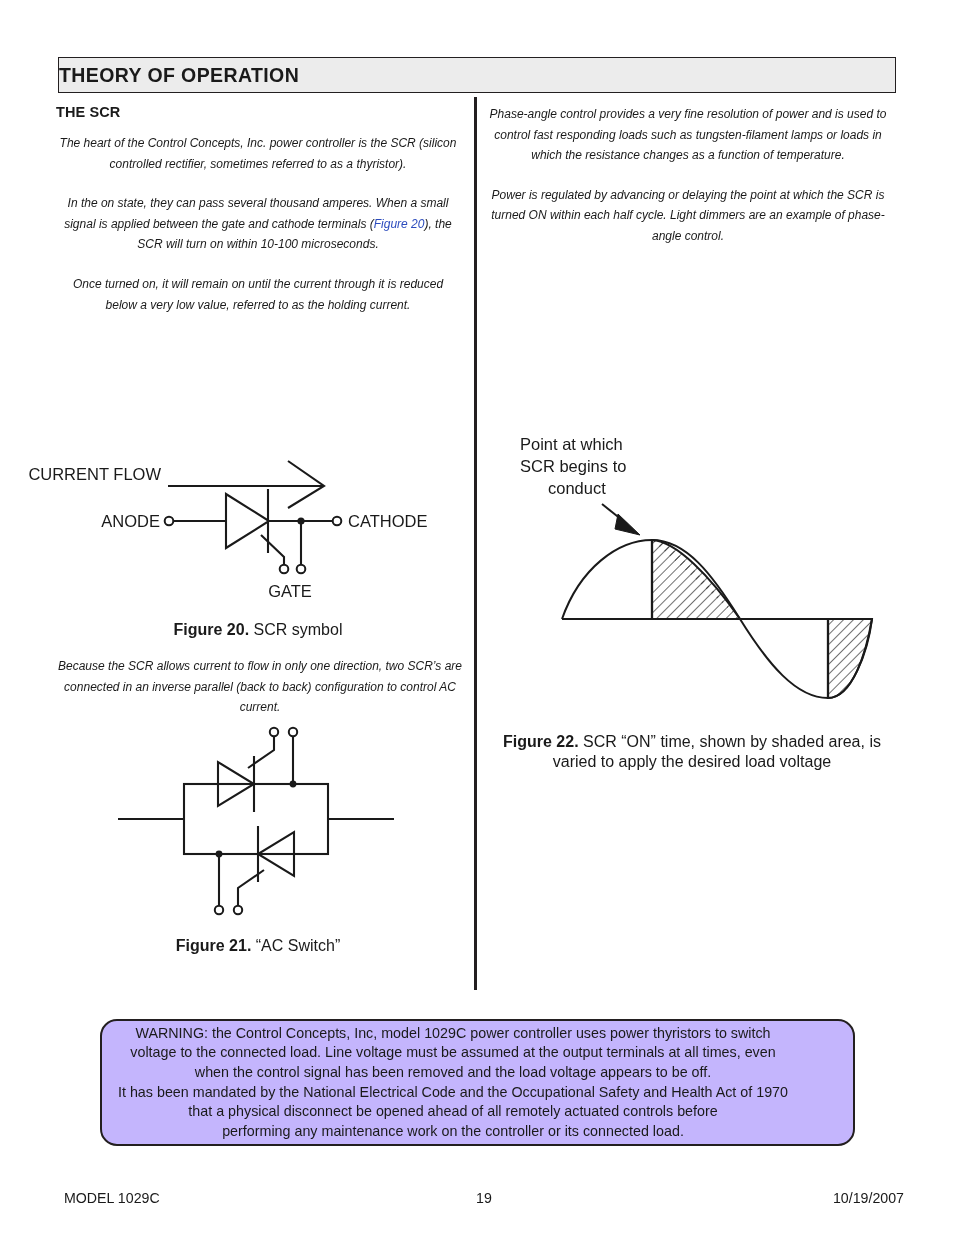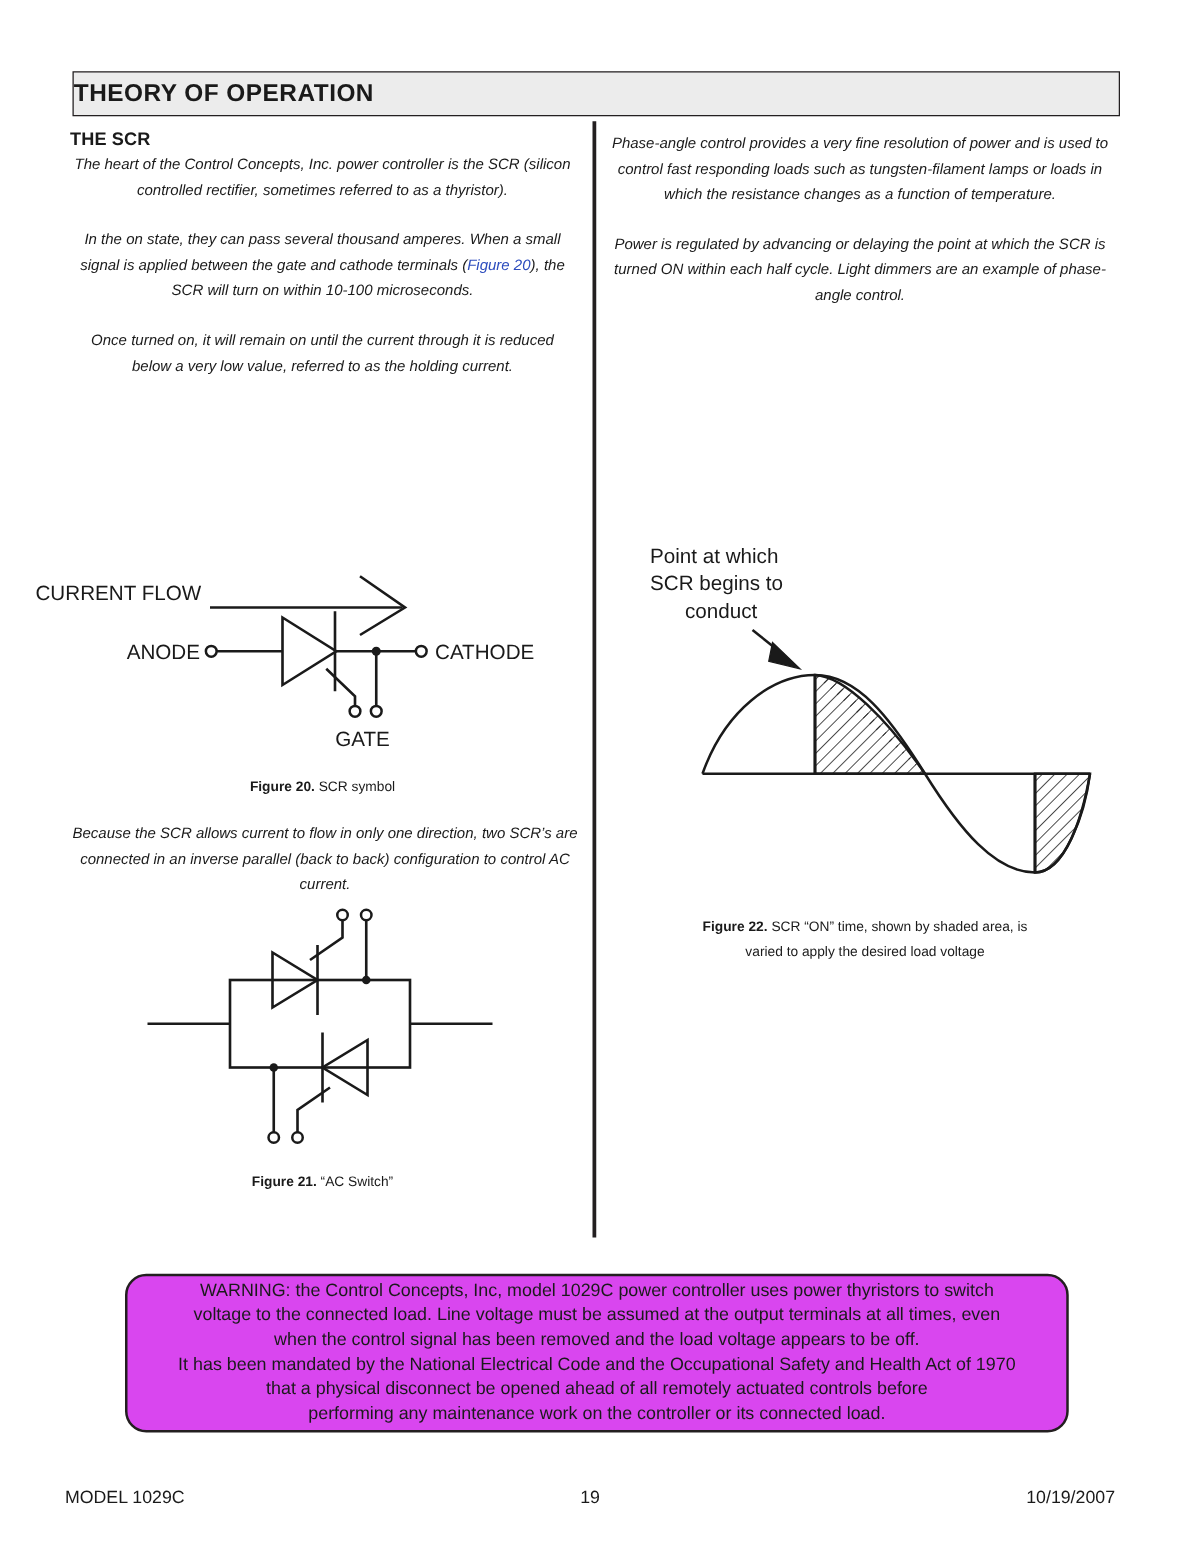--- a/index.html
+++ b/index.html
@@ -45,36 +45,36 @@
     position: absolute;
     top: 104px;
     width: 404px;
   }
   #left-column  { left: 56px; }
   #right-column { left: 486px; }
 
   .sec-head {
     font-size: 14.5px;
     font-weight: bold;
-    margin: 0 0 1px 0;
+    margin: 0 0 13px 0;
     letter-spacing: 0.1px;
   }
   p.body-text {
     font-size: 12px;
     line-height: 20.6px;
     margin: 0 0 19px 0;
     text-align: center;
     font-style: italic;
   }
   p.body-text.tight { margin-bottom: 0; }
   .xref { color: #2b4bbd; }
 
   
   .caption {
-    font-size: 11px;
+    font-size: 16px;
     line-height: 20px;
     text-align: center;
     margin: 0;
   }
   .caption b { font-weight: bold; }
 
   
   #figure20-wrap { position: absolute; left: 56px; top: 447px; width: 404px; }
   #figure20-caption { position: absolute; left: 56px; top: 620px; width: 404px; }
   #para-after-fig20 { position: absolute; left: 56px; top: 656px; width: 408px; }
@@ -84,38 +84,38 @@
   #figure22-wrap { position: absolute; left: 500px; top: 428px; width: 390px; }
   #figure22-caption { position: absolute; left: 492px; top: 732px; width: 400px; }
 
   
   #warning-box {
     position: absolute;
     left: 100px; top: 1019px;
     width: 755px; height: 127px;
     border: 2.6px solid #231f20;
     border-radius: 17px;
-    background: #d946ef;
+    background: #c4b5fd;
     display: flex;
     align-items: center;
-    justify-content: center;
+    justify-content: flex-start;
   }
   #warning-text {
     font-size: 14.3px;
     line-height: 19.6px;
     text-align: center;
     padding: 0 16px;
     white-space: pre-line;
     color: #1a1a1a;
   }
 
   
   #footer {
     position: absolute;
-    left: 52px; top: 1190px;
+    left: 64px; top: 1190px;
     width: 840px;
     display: flex;
     align-items: baseline;
     font-size: 14.2px;
   }
   #footer-left   { flex: 0 0 auto; }
   #footer-center { position: absolute; left: 0; right: 0; text-align: center; }
   #footer-right  { margin-left: auto; }
 
   svg { display: block; overflow: visible; }

